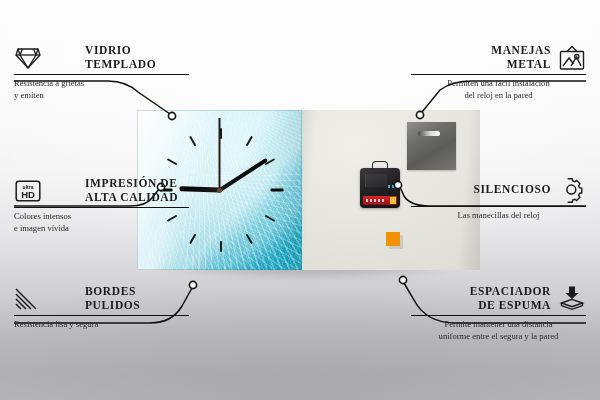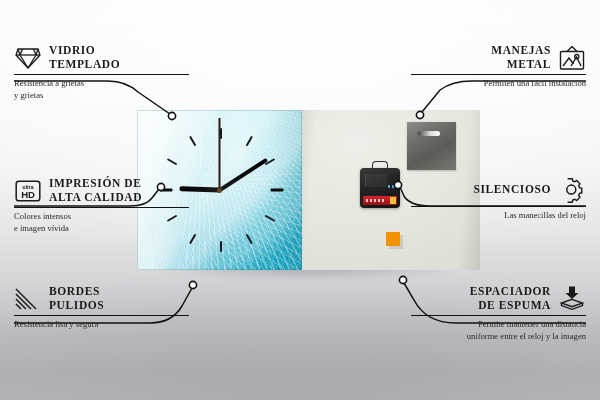--- a/index.html
+++ b/index.html
@@ -301,38 +301,38 @@
   .co-title {
     font-family: "Liberation Serif", serif;
     font-size: 11.5px;
     font-weight: bold;
     letter-spacing: 0.6px;
     color: #1b1b1b;
     line-height: 1.18;
     text-transform: uppercase;
     white-space: nowrap;
   }
-  .callout.left .co-title { text-align: left; }
+  .callout.left .co-title { text-align: left; margin-left: 36px; }
   .callout.right .co-title { text-align: right; }
 
   .co-rule {
     height: 0;
     border-top: 1.4px solid #111;
     margin-top: 3px;
   }
 
   .co-desc {
     font-family: "Liberation Serif", serif;
     font-size: 8.6px;
     color: #2a2a2a;
     line-height: 1.34;
     margin-top: 3px;
     white-space: nowrap;
   }
-  .callout.right .co-desc { text-align: right; }
+  .callout.right .co-desc { text-align: center; }
 
   .co-icon { flex: 0 0 auto; display: block; }
 
   
   #co-glass   { left: 14px;  top: 44px;  width: 175px; }
   #co-print   { left: 14px;  top: 177px; width: 175px; }
   #co-edges   { left: 14px;  top: 285px; width: 175px; }
 
   #co-hooks   { left: 411px; top: 44px;  width: 175px; }
   #co-mech    { left: 411px; top: 177px; width: 175px; }
@@ -446,21 +446,21 @@
       </g>
     </svg>
     <div class="co-title">
       <div>VIDRIO</div>
       <div>TEMPLADO</div>
     </div>
   </div>
   <div class="co-rule"></div>
   <div class="co-desc">
     <div>Resistencia a grietas</div>
-    <div>y grietas</div>
+    <div>y emiten</div>
   </div>
 </div>
 
 <div class="callout left" id="co-print">
   <div class="co-head">
     <svg class="co-icon" width="28" height="24" viewBox="0 0 28 24">
       <rect x="2.2" y="2.2" width="23.6" height="19.6" rx="2.6" fill="none" stroke="#1b1b1b" stroke-width="1.5"></rect>
       <text x="14" y="10.2" font-family="Liberation Sans, sans-serif" font-size="5" font-weight="bold" fill="#1b1b1b" text-anchor="middle">ultra</text>
       <text x="14" y="19" font-family="Liberation Sans, sans-serif" font-size="9.5" font-weight="bold" fill="#1b1b1b" text-anchor="middle">HD</text>
     </svg>
@@ -509,20 +509,21 @@
         <rect x="2.5" y="6.5" width="23" height="17.5" rx="1"></rect>
         <path d="M5 21 L11 13 L15.5 19"></path>
         <path d="M13 21 L18.5 12 L23 21"></path>
         <circle cx="18.8" cy="11.6" r="2.1"></circle>
       </g>
     </svg>
   </div>
   <div class="co-rule"></div>
   <div class="co-desc">
     <div>Permiten una fácil instalación</div>
+    <div>del reloj en la pared</div>
   </div>
 </div>
 
 <div class="callout right" id="co-mech">
   <div class="co-head right">
     <div class="co-title" style="flex:1;">
       <div>SILENCIOSO</div>
     </div>
     <svg class="co-icon" width="28" height="26" viewBox="0 0 28 26">
       <g fill="none" stroke="#1b1b1b" stroke-width="1.5">
@@ -547,15 +548,15 @@
       <g fill="none" stroke="#1b1b1b" stroke-width="1.4">
         <path d="M11 1.5 h6 v6.5 h3.5 L14 14 L7.5 8 H11 Z" fill="#1b1b1b" stroke="none"></path>
         <path d="M14 14.3 L24.5 18 L14 21.7 L3.5 18 Z"></path>
         <path d="M3.5 18 v2.6 L14 24.3 L24.5 20.6 V18"></path>
       </g>
     </svg>
   </div>
   <div class="co-rule"></div>
   <div class="co-desc">
     <div>Permite mantener una distancia</div>
-    <div>uniforme entre el reloj y la imagen</div>
+    <div>uniforme entre el segura y la pared</div>
   </div>
 </div>
 
 </body></html>

